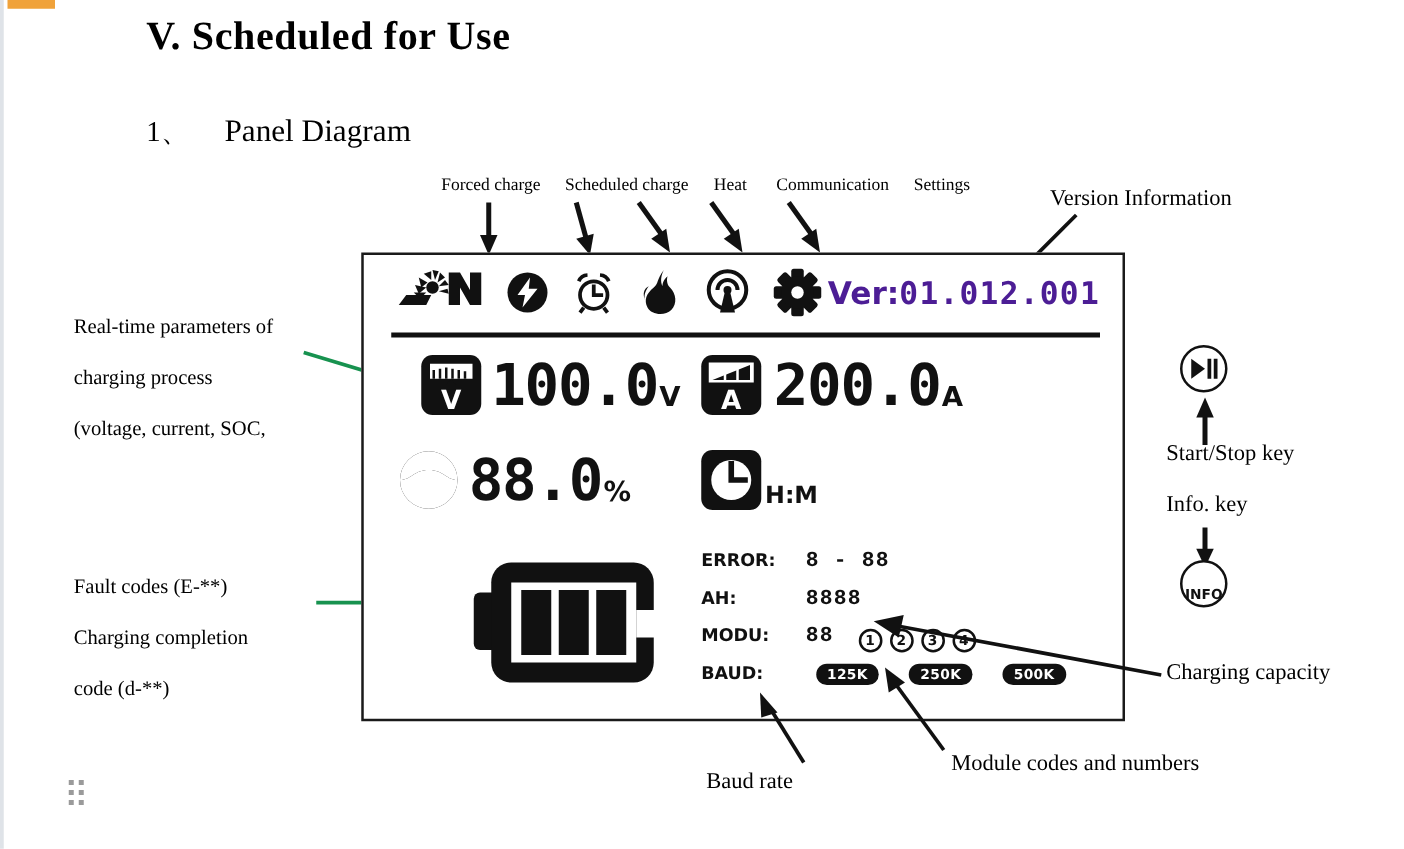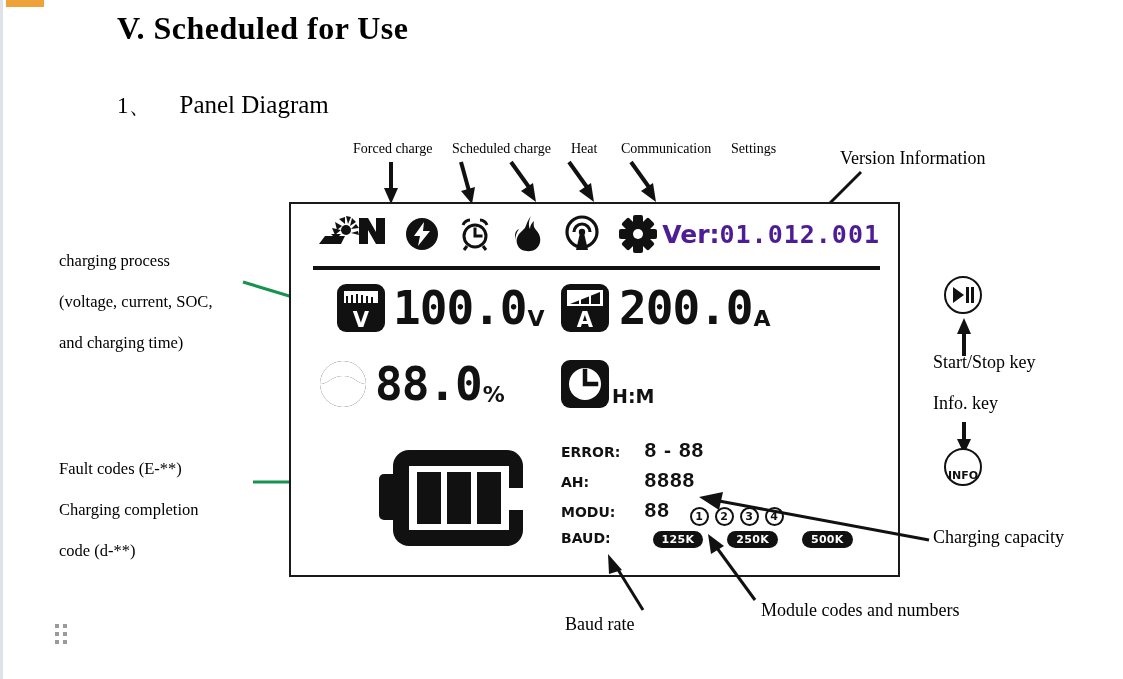--- a/index.html
+++ b/index.html
@@ -80,21 +80,21 @@
   }
   .cell .unit.small{font-size:19px;}
 
   
   .bottom{position:absolute;left:0;top:230px;width:100%;height:140px;}
   .stat{
     position:absolute;left:270px;
     font-family:"DejaVu Sans", sans-serif;font-weight:bold;color:#111;
   }
   .stat .k{display:inline-block;width:78px;font-size:14px;}
-  .stat .v{font-family:Liberation Sans, sans-serif;font-size:21px;letter-spacing:1px;text-align:center;}
+  .stat .v{font-family:Liberation Mono, monospace;font-size:17px;letter-spacing:1px;text-align:center;}
   .circs{display:inline-flex;gap:6px;margin-left:14px;vertical-align:-3px;}
   .circ{
     width:19px;height:19px;border:2px solid #111;border-radius:50%;
     font-family:"DejaVu Sans", sans-serif;font-size:11px;font-weight:bold;
     display:flex;align-items:center;justify-content:center;color:#111;
     box-sizing:border-box;
   }
   .bauds{display:inline-flex;gap:24px;margin-left:8px;}
   .baud{
     background:#111;color:#fff;border-radius:10px;
@@ -155,23 +155,23 @@
     <line x1="8" y1="2" x2="28" y2="30" stroke="#111" stroke-width="4"></line>
     <polygon points="33,42 18,31 30,23" fill="#111"></polygon>
   </svg>
 
   <svg class="arrow" style="left:780px;top:168px;" width="90" height="80">
     <line x1="78" y1="4" x2="24" y2="58" stroke="#111" stroke-width="3"></line>
     <polygon points="14,68 22,46 36,58" fill="#111"></polygon>
   </svg>
 
   <div class="para" style="left:56px;top:240px;">
+    <div>Real-time parameters of</div>
     <div>charging process</div>
     <div>(voltage, current, SOC,</div>
-    <div>and charging time)</div>
   </div>
 
   <div class="para" style="left:56px;top:448px;">
     <div>Fault codes (E-**)</div>
     <div>Charging completion</div>
     <div>code (d-**)</div>
   </div>
 
   <svg class="arrow" style="left:236px;top:276px;" width="360" height="120">
     <line x1="4" y1="6" x2="322" y2="102" stroke="#17924f" stroke-width="3"></line>

